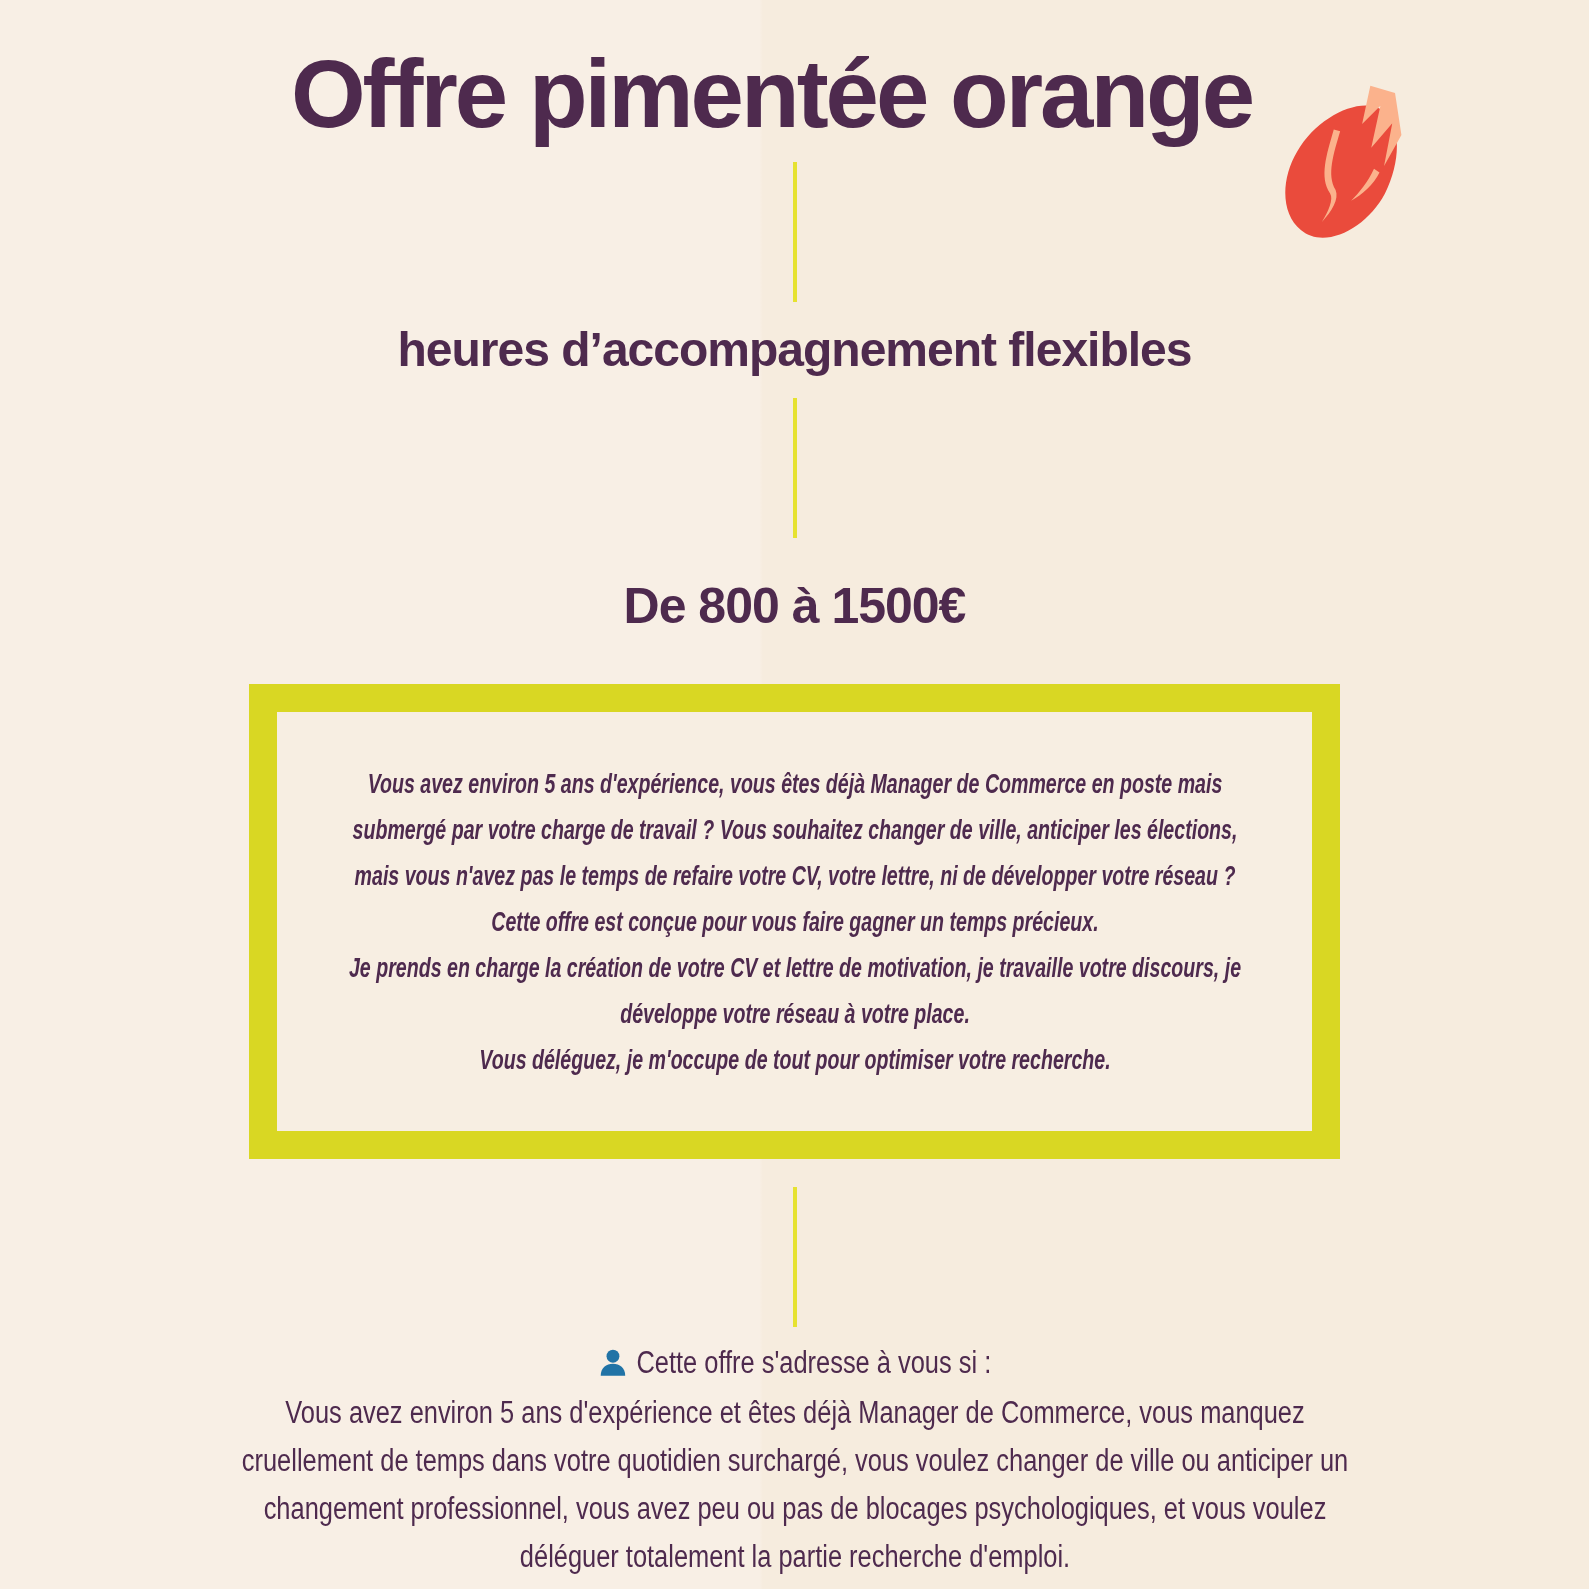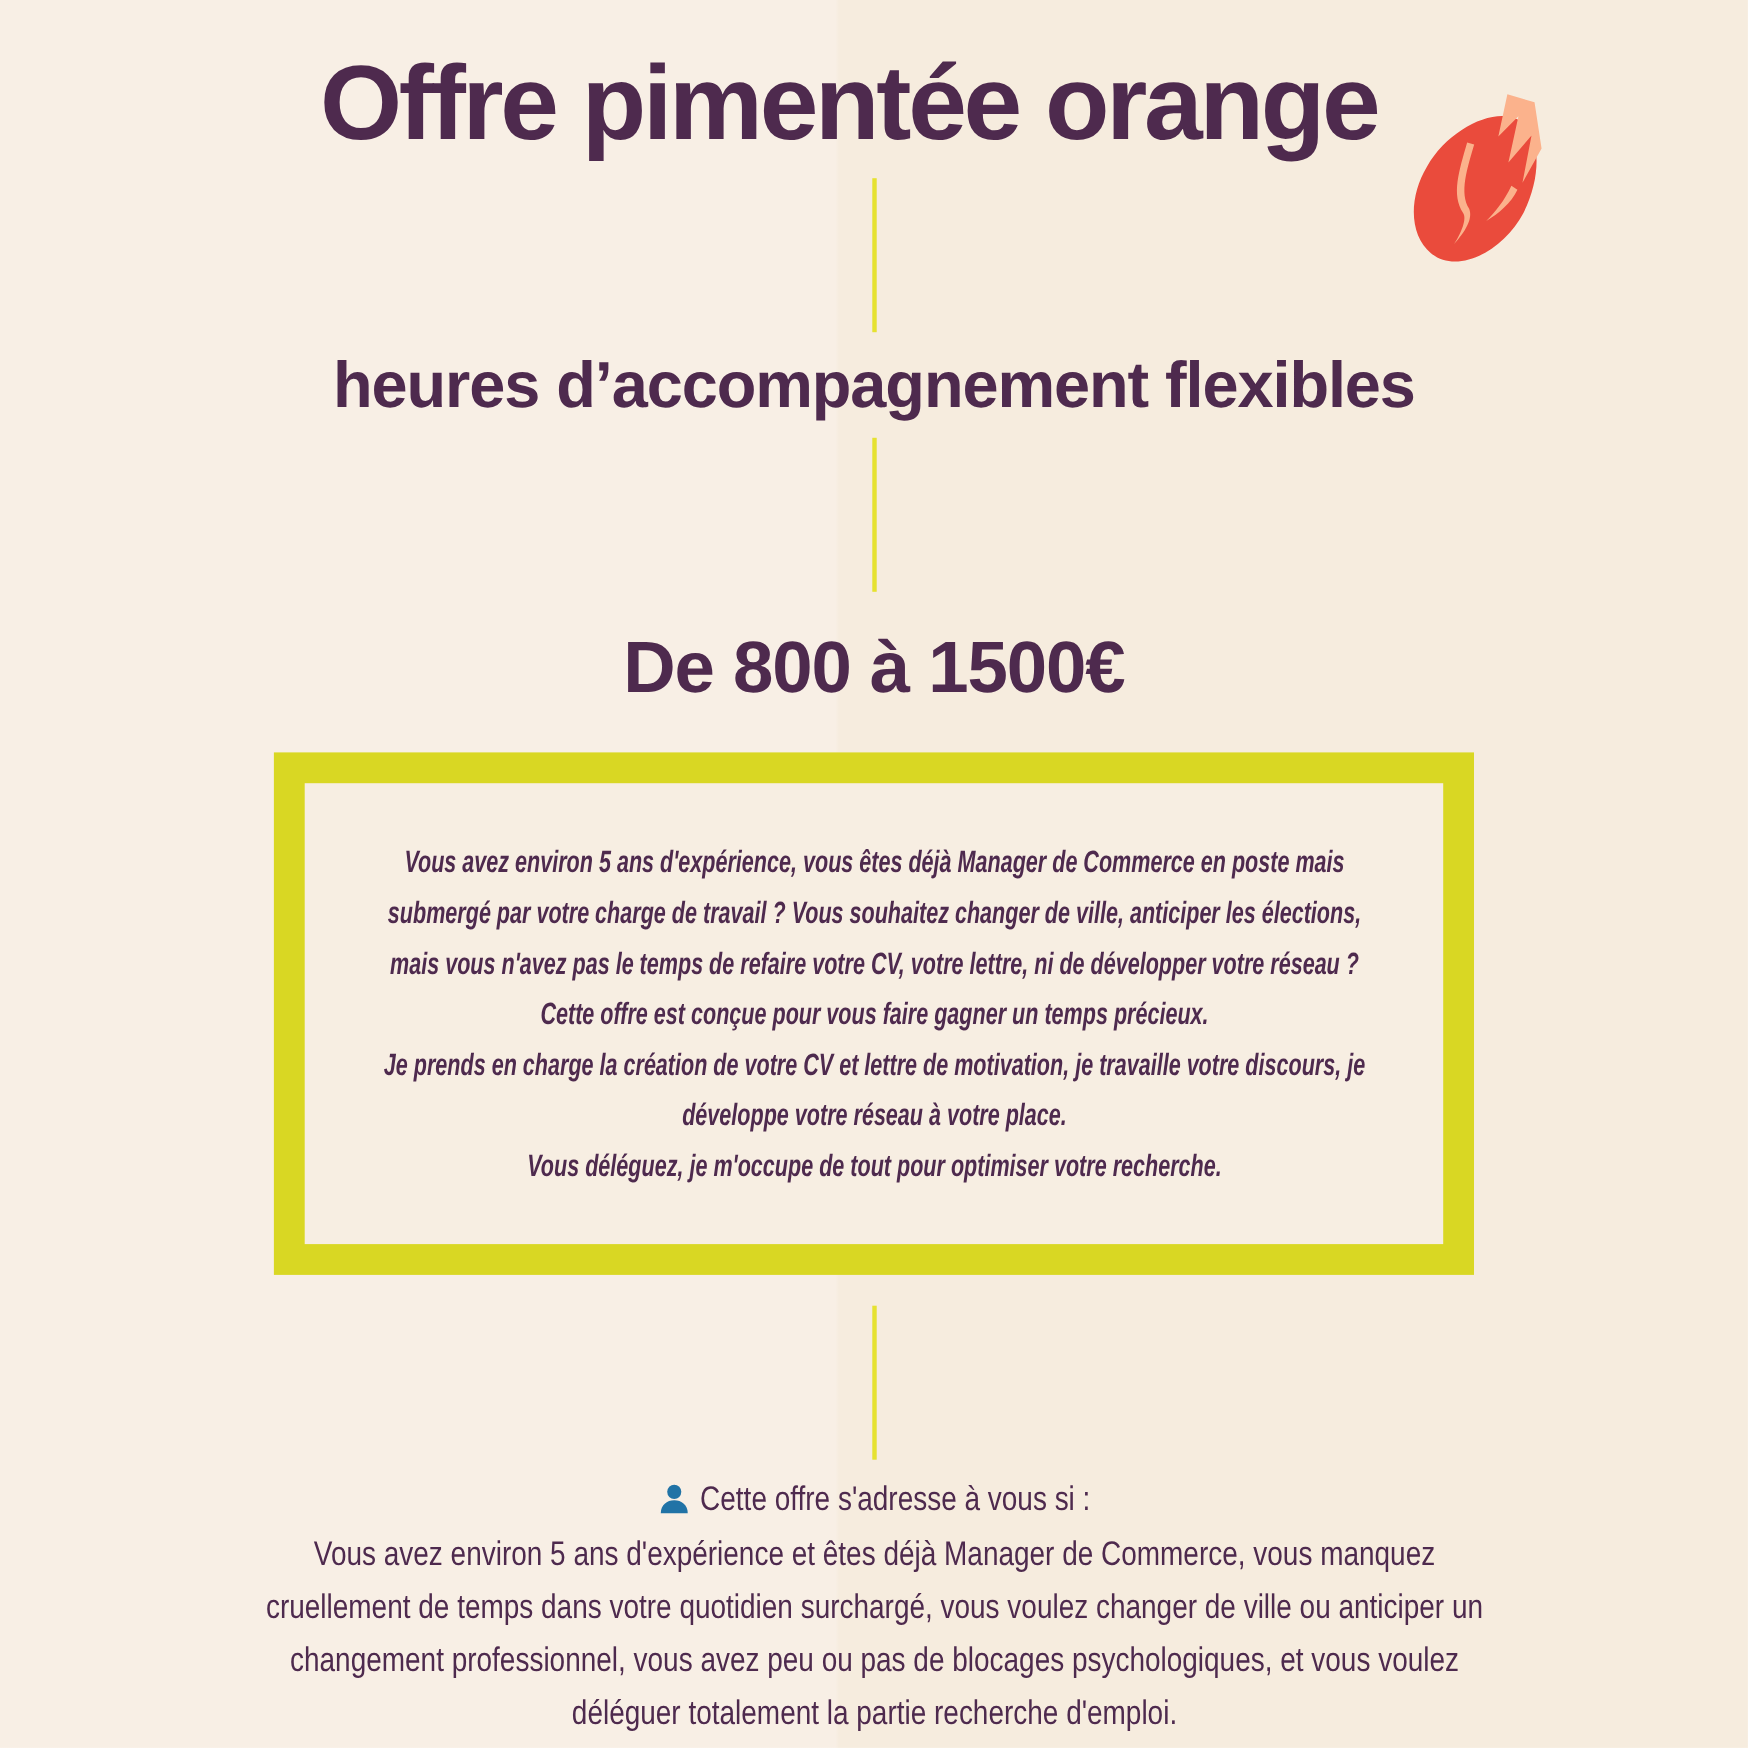--- a/index.html
+++ b/index.html
@@ -35,31 +35,31 @@
     background: #e6e230;
     margin: 0 auto;
   }
   .vline-1 { margin-top: 12px; }
   .vline-2 { margin-top: 22px; }
   .vline-3 { margin-top: 28px; }
 
   .subtitle {
     margin-top: 22px;
     text-align: center;
-    font-size: 59px;
+    font-size: 48px;
     font-weight: bold;
     line-height: 52px;
     letter-spacing: -1px;
     color: #4e2a4e;
   }
 
   .price {
     margin-top: 30px;
     text-align: center;
-    font-size: 66px;
+    font-size: 50px;
     font-weight: bold;
     line-height: 76px;
     letter-spacing: -1px;
     color: #4e2a4e;
   }
 
   .offer-box {
     width: 1035px;
     height: 419px;
     margin: 40px auto 0;

